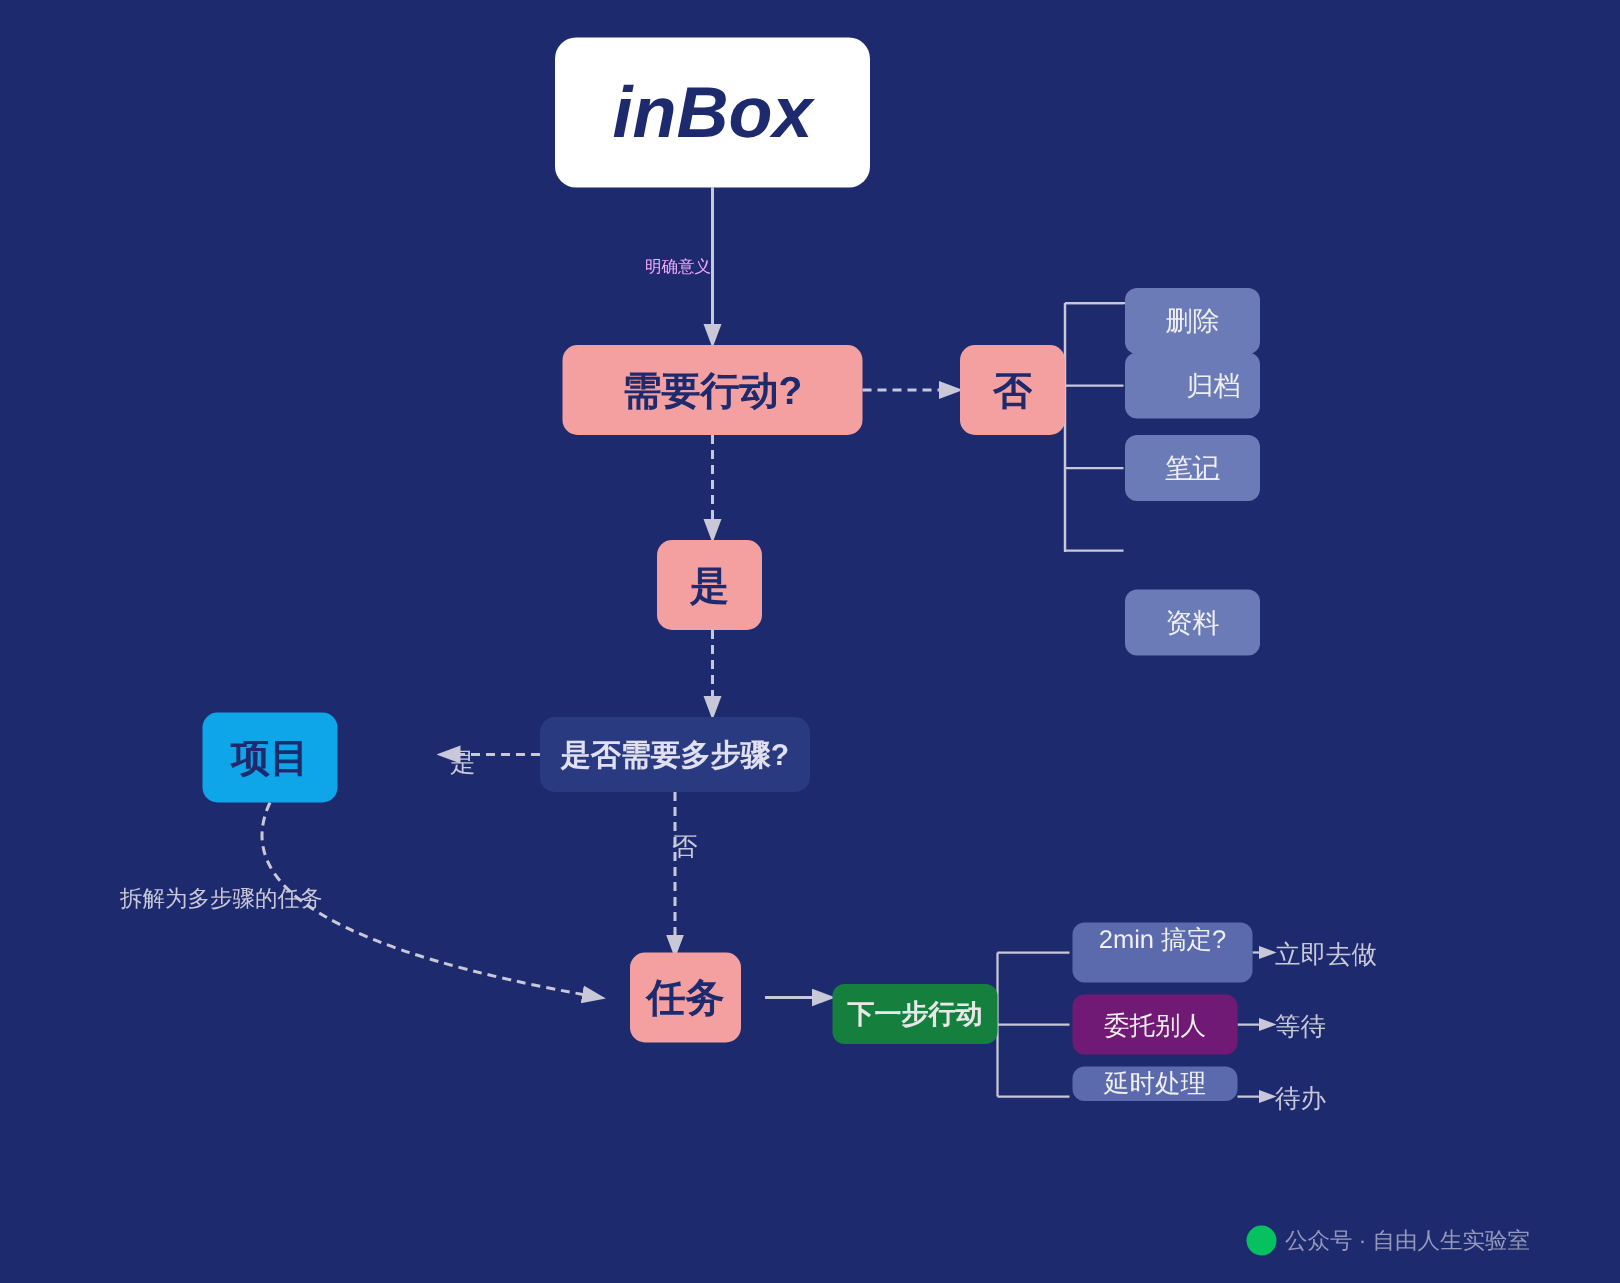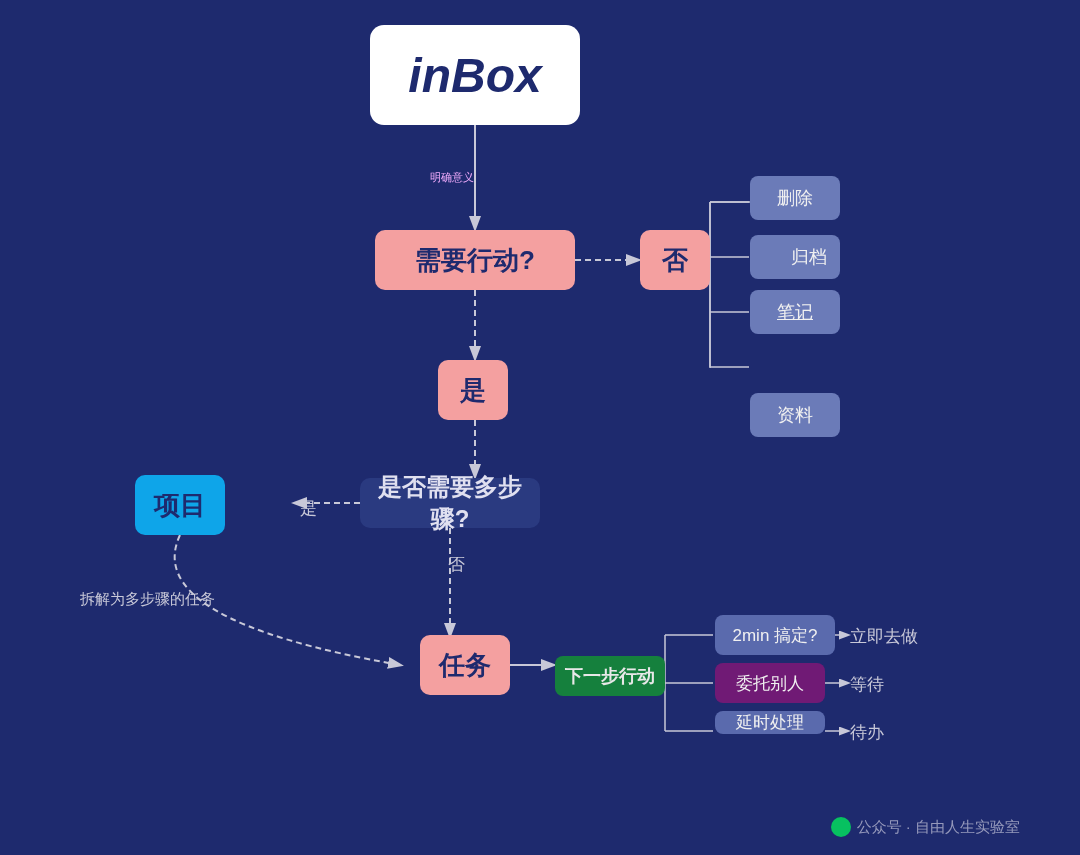--- a/index.html
+++ b/index.html
@@ -64,21 +64,21 @@
       font-size: 26px;
       width: 70px;
       height: 60px;
       left: 438px;
       top: 360px;
       border-radius: 10px;
     }
     .node-multistep {
       background: #1e2a6e;
       color: #e8e8e8;
-      font-size: 24px;
+      font-size: 20px;
       width: 180px;
       height: 50px;
       left: 360px;
       top: 478px;
       border-radius: 10px;
       border: none;
     }
     .node-project {
       background: #0ea5e9;
       color: #1e2a6e;
@@ -86,21 +86,21 @@
       width: 90px;
       height: 60px;
       left: 135px;
       top: 475px;
       border-radius: 10px;
     }
     .node-task {
       background: #f4a0a0;
       color: #1e2a6e;
       font-size: 26px;
-      width: 90px;
+      width: 74px;
       height: 60px;
       left: 420px;
       top: 635px;
       border-radius: 10px;
     }
     .node-next-action {
       background: #15803d;
       color: #e8e8e8;
       font-size: 18px;
       width: 110px;
@@ -117,38 +117,37 @@
       color: #f0f0f0;
       font-size: 18px;
       width: 90px;
       height: 44px;
       left: 750px;
       border-radius: 8px;
       display: flex;
       align-items: center;
       justify-content: center;
     }
-    .box-delete { top: 176px; }
+    .box-delete { top: 192px; }
     .box-archive { top: 235px; padding-left: 28px; }
     .box-notes { top: 290px; text-decoration: underline; }
     .box-info { top: 345px; margin-top: 48px; }
 
     
     .node-2min {
       position: absolute;
       background: #5a6aad;
       color: #f0f0f0;
       font-size: 17px;
       width: 120px;
       height: 40px;
       left: 715px;
       top: 615px;
       border-radius: 8px;
       display: flex;
-      align-items: center;
       justify-content: center;
     }
     .node-delegate {
       position: absolute;
       background: #701a75;
       color: #f0f0f0;
       font-size: 17px;
       width: 110px;
       height: 40px;
       left: 715px;

